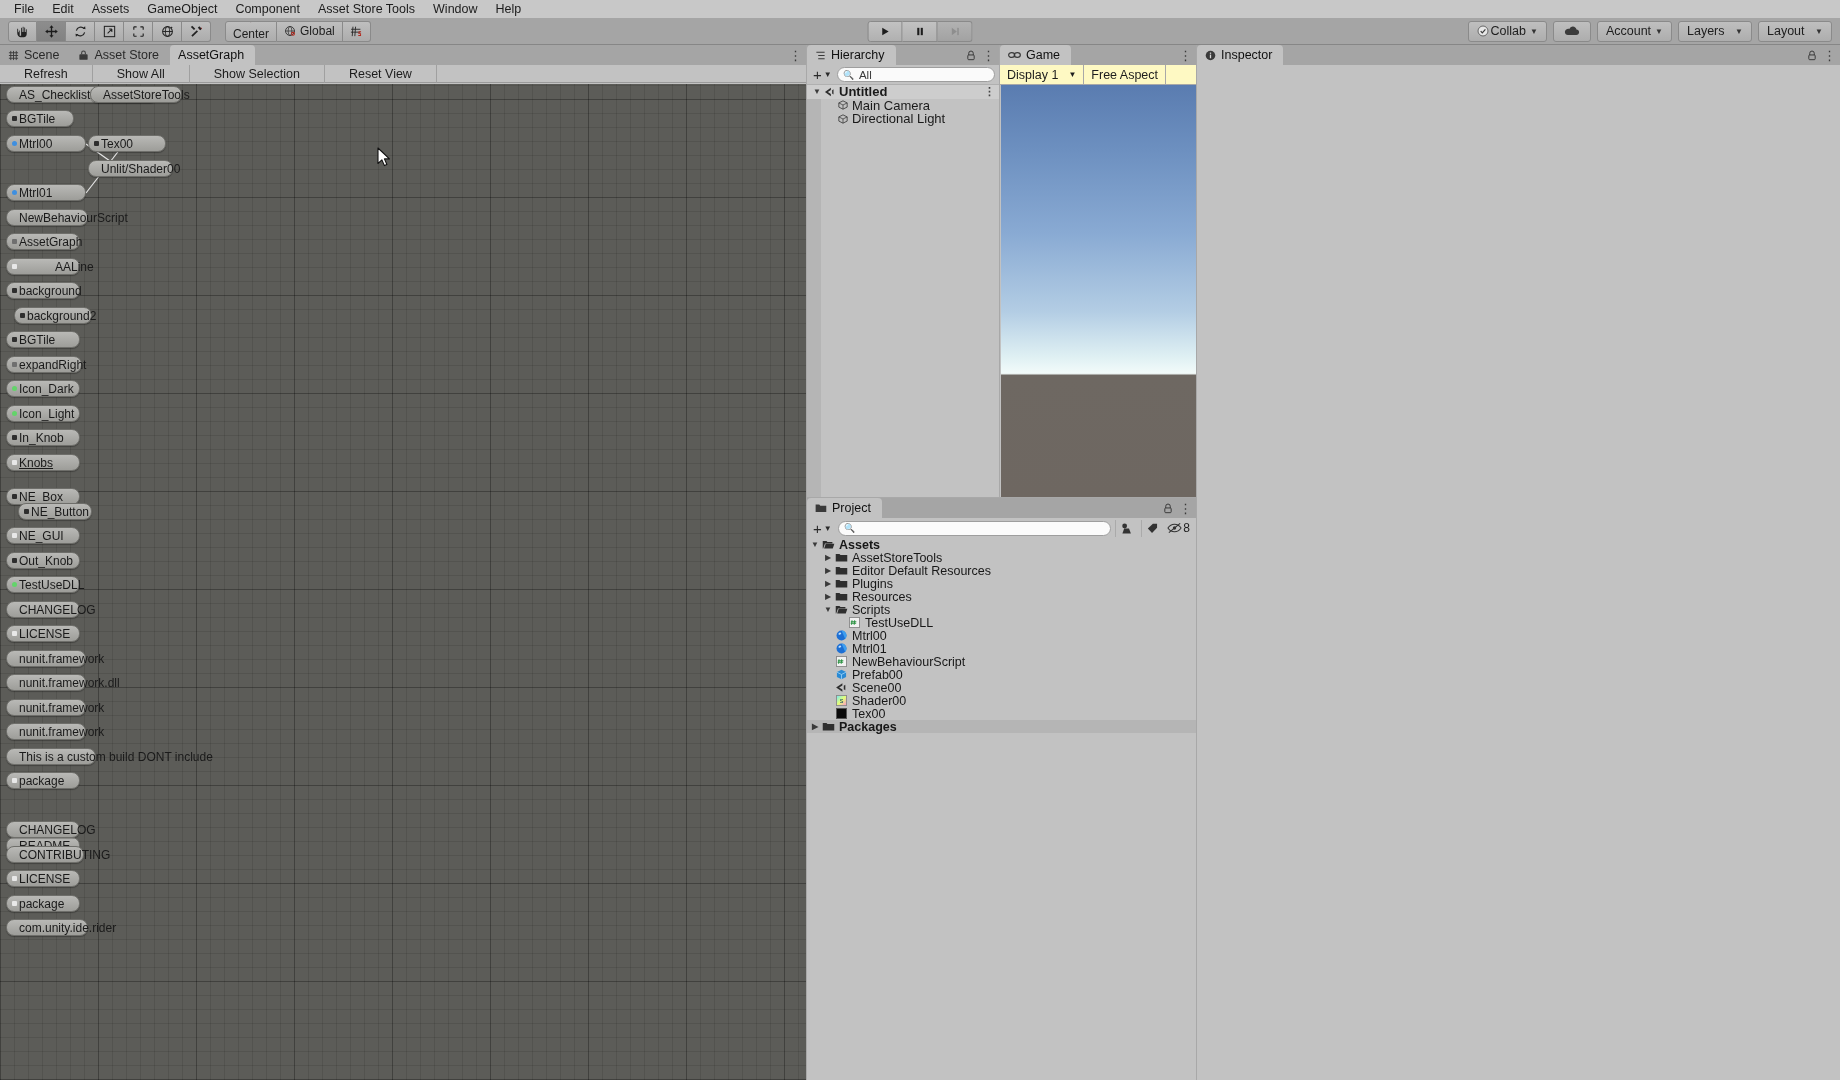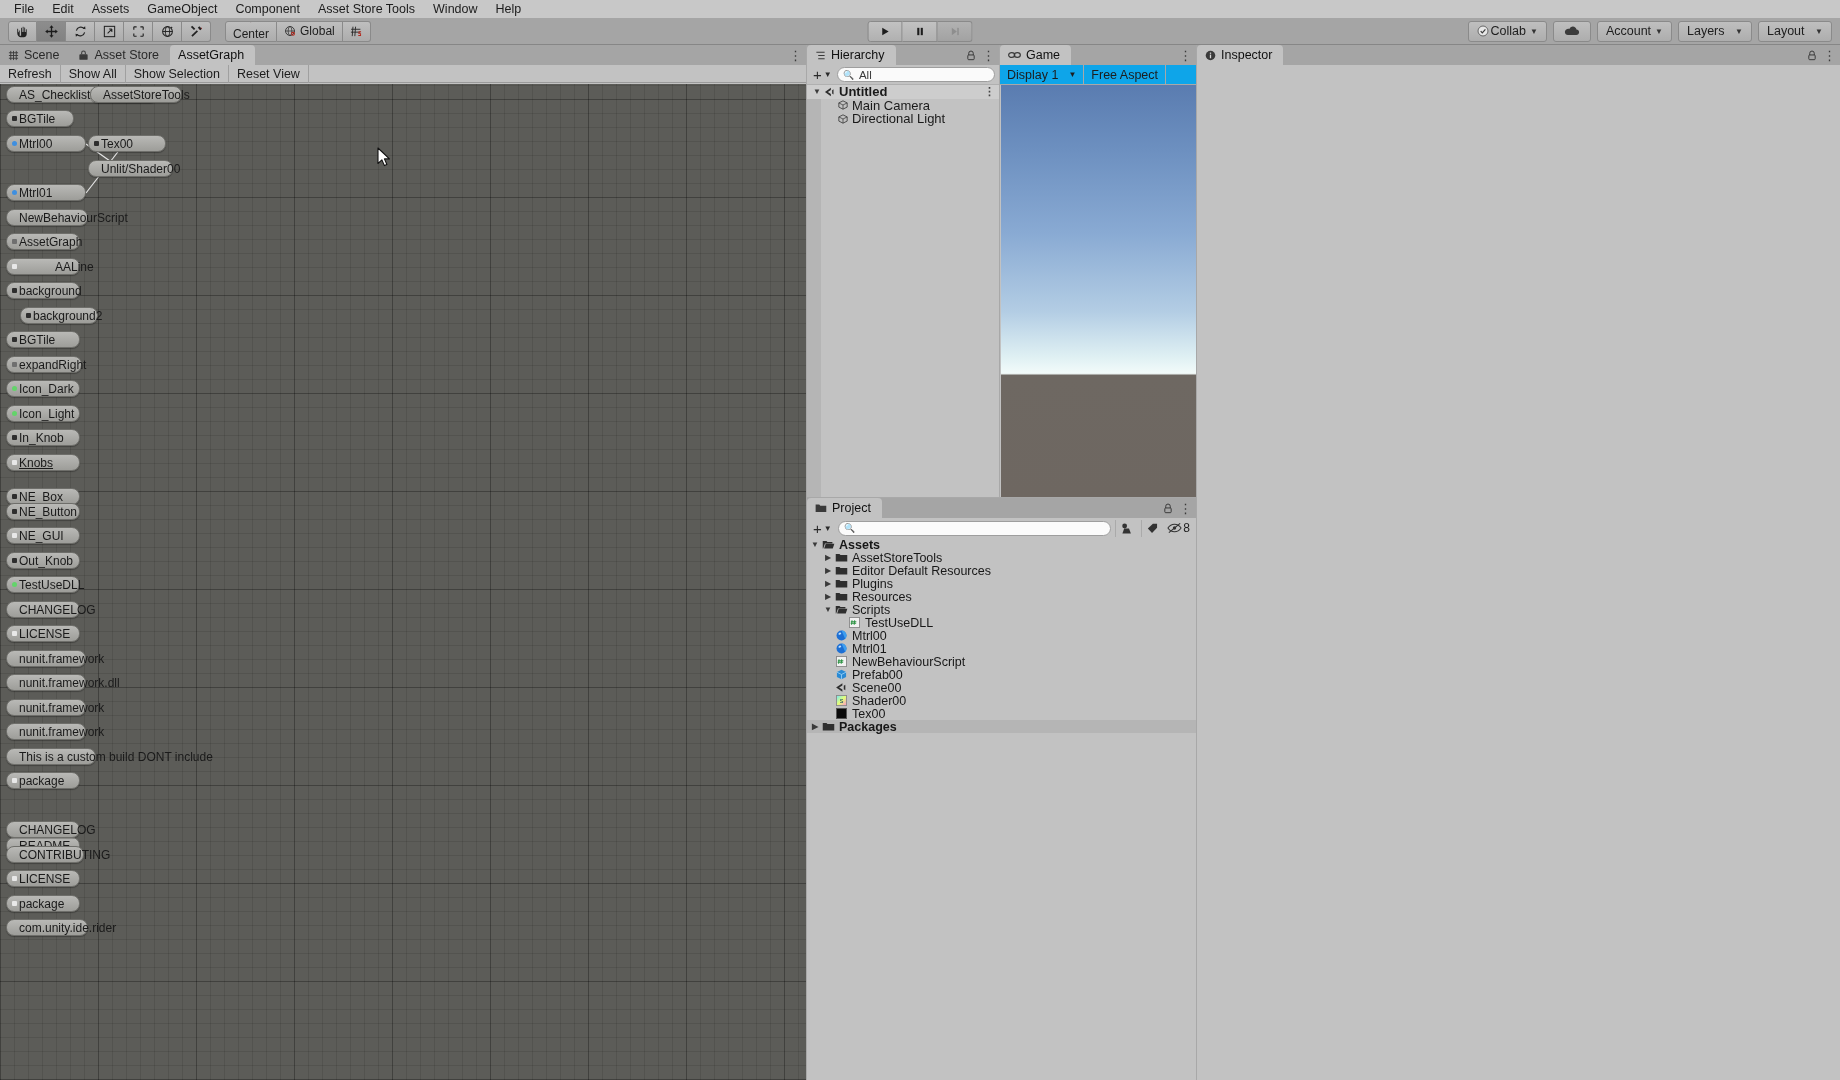--- a/index.html
+++ b/index.html
@@ -111,21 +111,21 @@
   .kebab { font-size: 13px; line-height: 1; letter-spacing: 0; color: #3a3a3a; cursor: default;}
 
   
   #graphPanel { left: 0; top: 45px; width: 806px; height: 1035px; background: #c2c2c2; }
   .ag-toolbar {
     height: 18px; background: #c2c2c2;
     display: flex; align-items: center;
     border-bottom: 1px solid #9a9a9a;
   }
   .ag-btn {
-    height: 18px; padding: 0 8px;
+    height: 18px; padding: 0 24px;
     display: flex; align-items: center;
     font-size: 12.5px; color: #1c1c1c;
     border-right: 1px solid #a0a0a0;
     cursor: default; white-space: nowrap;
   }
   .ag-canvas {
     position: absolute; left: 0; top: 39px; right: 0; bottom: 0;
     background:
       repeating-linear-gradient(0deg, rgba(0,0,0,0.10) 0 1px, transparent 1px 14px),
       repeating-linear-gradient(90deg, rgba(0,0,0,0.10) 0 1px, transparent 1px 14px),
@@ -191,21 +191,21 @@
   .trow .arrow.none { color: transparent; }
   .trow .tico { margin-right: 4px; display: inline-flex; align-items: center; }
   .trow.bold { font-weight: bold; }
   .hier-row-kebab { margin-left: auto; margin-right: 4px; font-size: 11px; color: #444; }
   .hier-body { position: absolute; left:0; right:0; top: 40px; bottom: 0; background: #c2c2c2; }
   .hier-indentbar { position: absolute; left: 0; top: 0; width: 14px; bottom: 0; background: #b5b5b5; }
 
   
   #gamePanel { left: 1000px; top: 45px; width: 196px; height: 452px; }
   .game-bar {
-    height: 20px; background: #0ea5e9;
+    height: 20px; background: #fef9c3;
     display: flex; align-items: center;
     border-bottom: 1px solid #a8a8a8;
     font-size: 12.5px;
   }
   .game-bar .seg {
     height: 20px; display: flex; align-items: center;
     padding: 0 7px; border-right: 1px solid #a8a8a8;
     cursor: default; gap: 10px; white-space: nowrap;
   }
   .game-view {
@@ -473,21 +473,21 @@
             <span class="lbl">AssetGraph</span>
           </div>
           <div class="gnode" style="left: 6px; top: 174px; width: 74px; gap: 36px;">
             <span class="dot white"></span>
             <span class="lbl">AALine</span>
           </div>
           <div class="gnode" style="left: 6px; top: 198px; width: 74px;">
             <span class="dot "></span>
             <span class="lbl">background</span>
           </div>
-          <div class="gnode" style="left: 20px; top: 223px; width: 78px;">
+          <div class="gnode" style="left: 14px; top: 223px; width: 78px;">
             <span class="dot "></span>
             <span class="lbl">background2</span>
           </div>
           <div class="gnode" style="left: 6px; top: 247px; width: 74px;">
             <span class="dot "></span>
             <span class="lbl">BGTile</span>
           </div>
           <div class="gnode" style="left: 6px; top: 272px; width: 76px;">
             <span class="dot " style="background: rgb(111, 111, 111);"></span>
             <span class="lbl">expandRight</span>
@@ -505,21 +505,21 @@
             <span class="lbl">In_Knob</span>
           </div>
           <div class="gnode" style="left: 6px; top: 370px; width: 74px; text-decoration: underline;">
             <span class="dot white"></span>
             <span class="lbl">Knobs</span>
           </div>
           <div class="gnode" style="left: 6px; top: 404px; width: 74px;">
             <span class="dot "></span>
             <span class="lbl">NE_Box</span>
           </div>
-          <div class="gnode" style="left: 6px; top: 419px; width: 74px;">
+          <div class="gnode" style="left: 18px; top: 419px; width: 74px;">
             <span class="dot "></span>
             <span class="lbl">NE_Button</span>
           </div>
           <div class="gnode" style="left: 6px; top: 443px; width: 74px;">
             <span class="dot white"></span>
             <span class="lbl">NE_GUI</span>
           </div>
           <div class="gnode" style="left: 6px; top: 468px; width: 74px;">
             <span class="dot "></span>
             <span class="lbl">Out_Knob</span>

